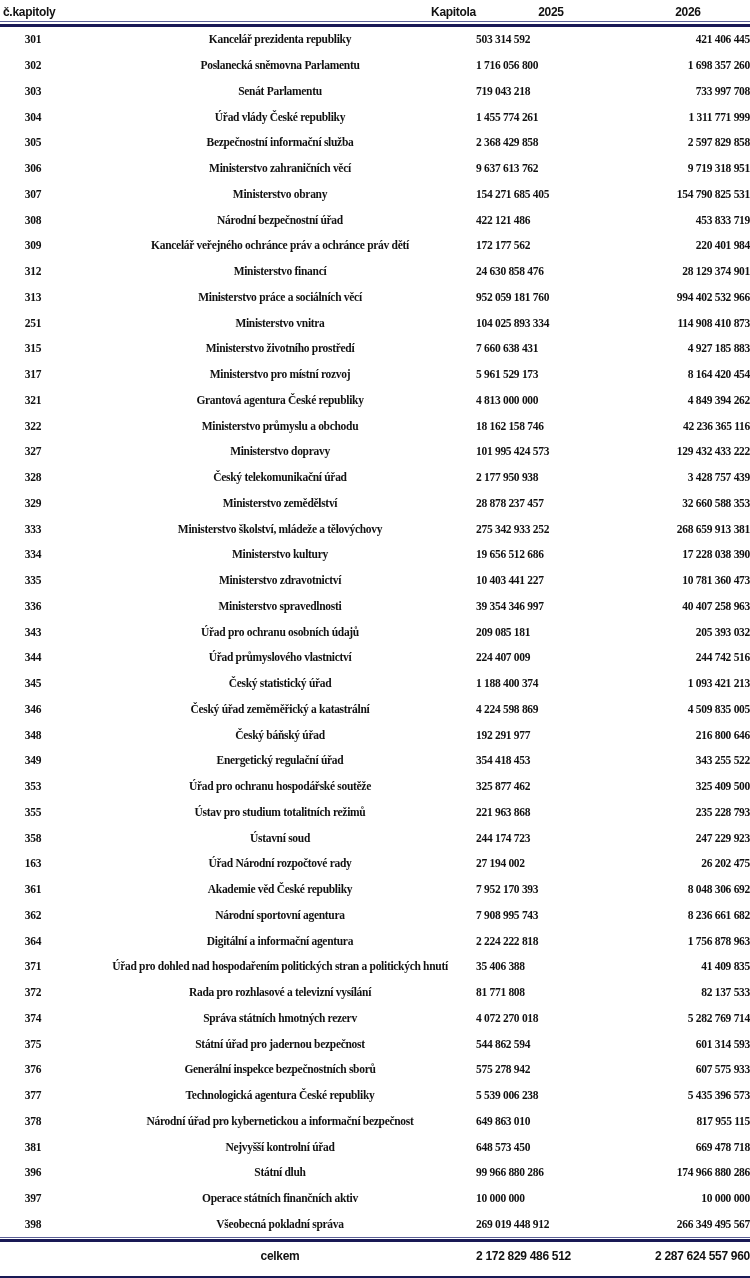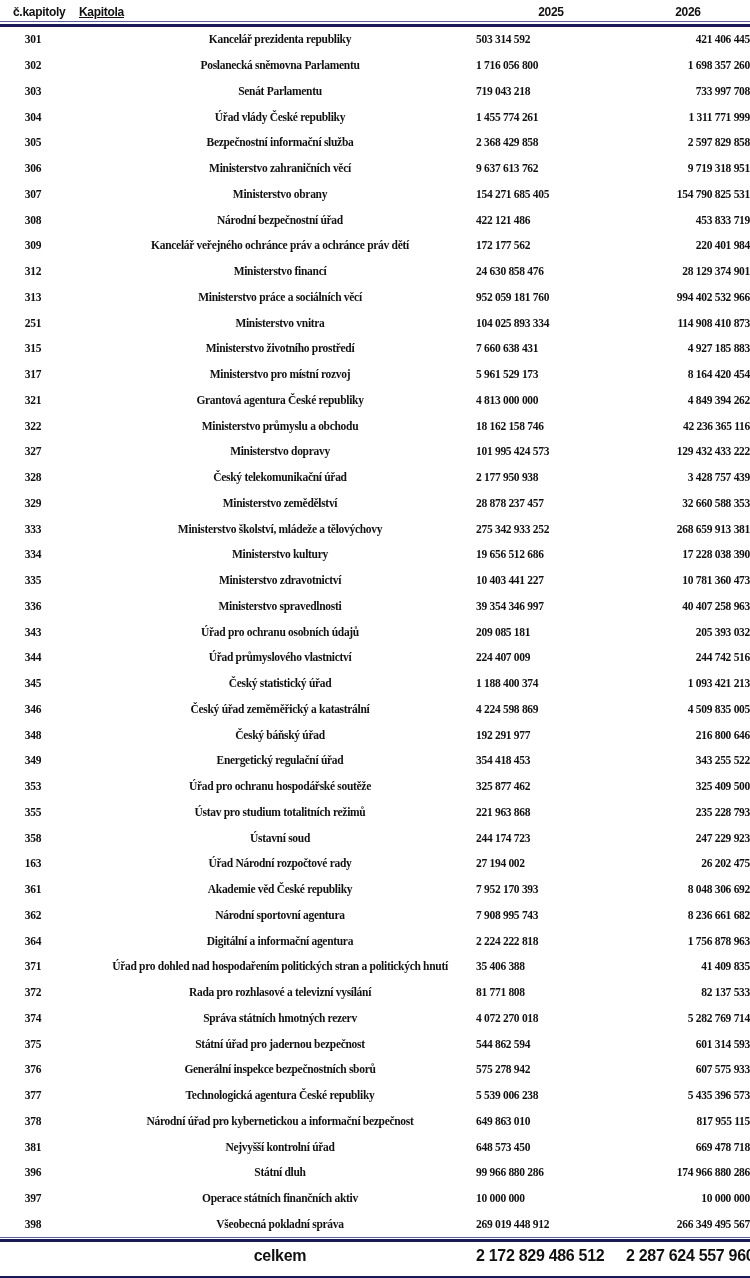--- a/index.html
+++ b/index.html
@@ -25,33 +25,33 @@
   }
   .header-row { height: 21px; padding-top: 2px; }
   .row { height: 25.75px; font-family: Liberation Serif, serif; }
   .total-row { height: 27px; }
 
   .c-num   { width: 66px;  flex: 0 0 66px; text-align: center; }
   .c-name  { flex: 1 1 auto; text-align: center; padding-left: 18px; }
   .c-v1    { width: 150px; flex: 0 0 150px; text-align: left; }
   .c-v2    { width: 124px; flex: 0 0 124px; text-align: right; }
 
-  .header-row .c-num  { text-align: left; padding-left: 13px; }
-  .header-row .c-name { text-align: left; padding-left: 0; text-decoration: underline; }
+  .header-row .c-num  { text-align: left; padding-left: 3px; }
+  .header-row .c-name { text-align: right; padding-left: 0; }
   .header-row .c-v1   { text-align: center; }
   .header-row .c-v2   { text-align: center; }
 
   .cell {
     font-size: 11.5px;
     font-weight: 700;
     letter-spacing: -0.3px;
     white-space: nowrap;
   }
   .header-row .cell { font-size: 12px; }
-  .total-row .cell  { font-size: 16px; }
+  .total-row .cell  { font-size: 12px; }
 
   
   .rule {
     width: 100%;
     height: 1.5px;
     border-top: 1px solid #5a5f96;
     border-bottom: 3px solid #191955;
     box-sizing: content-box;
   }
   .bottom-rule {

